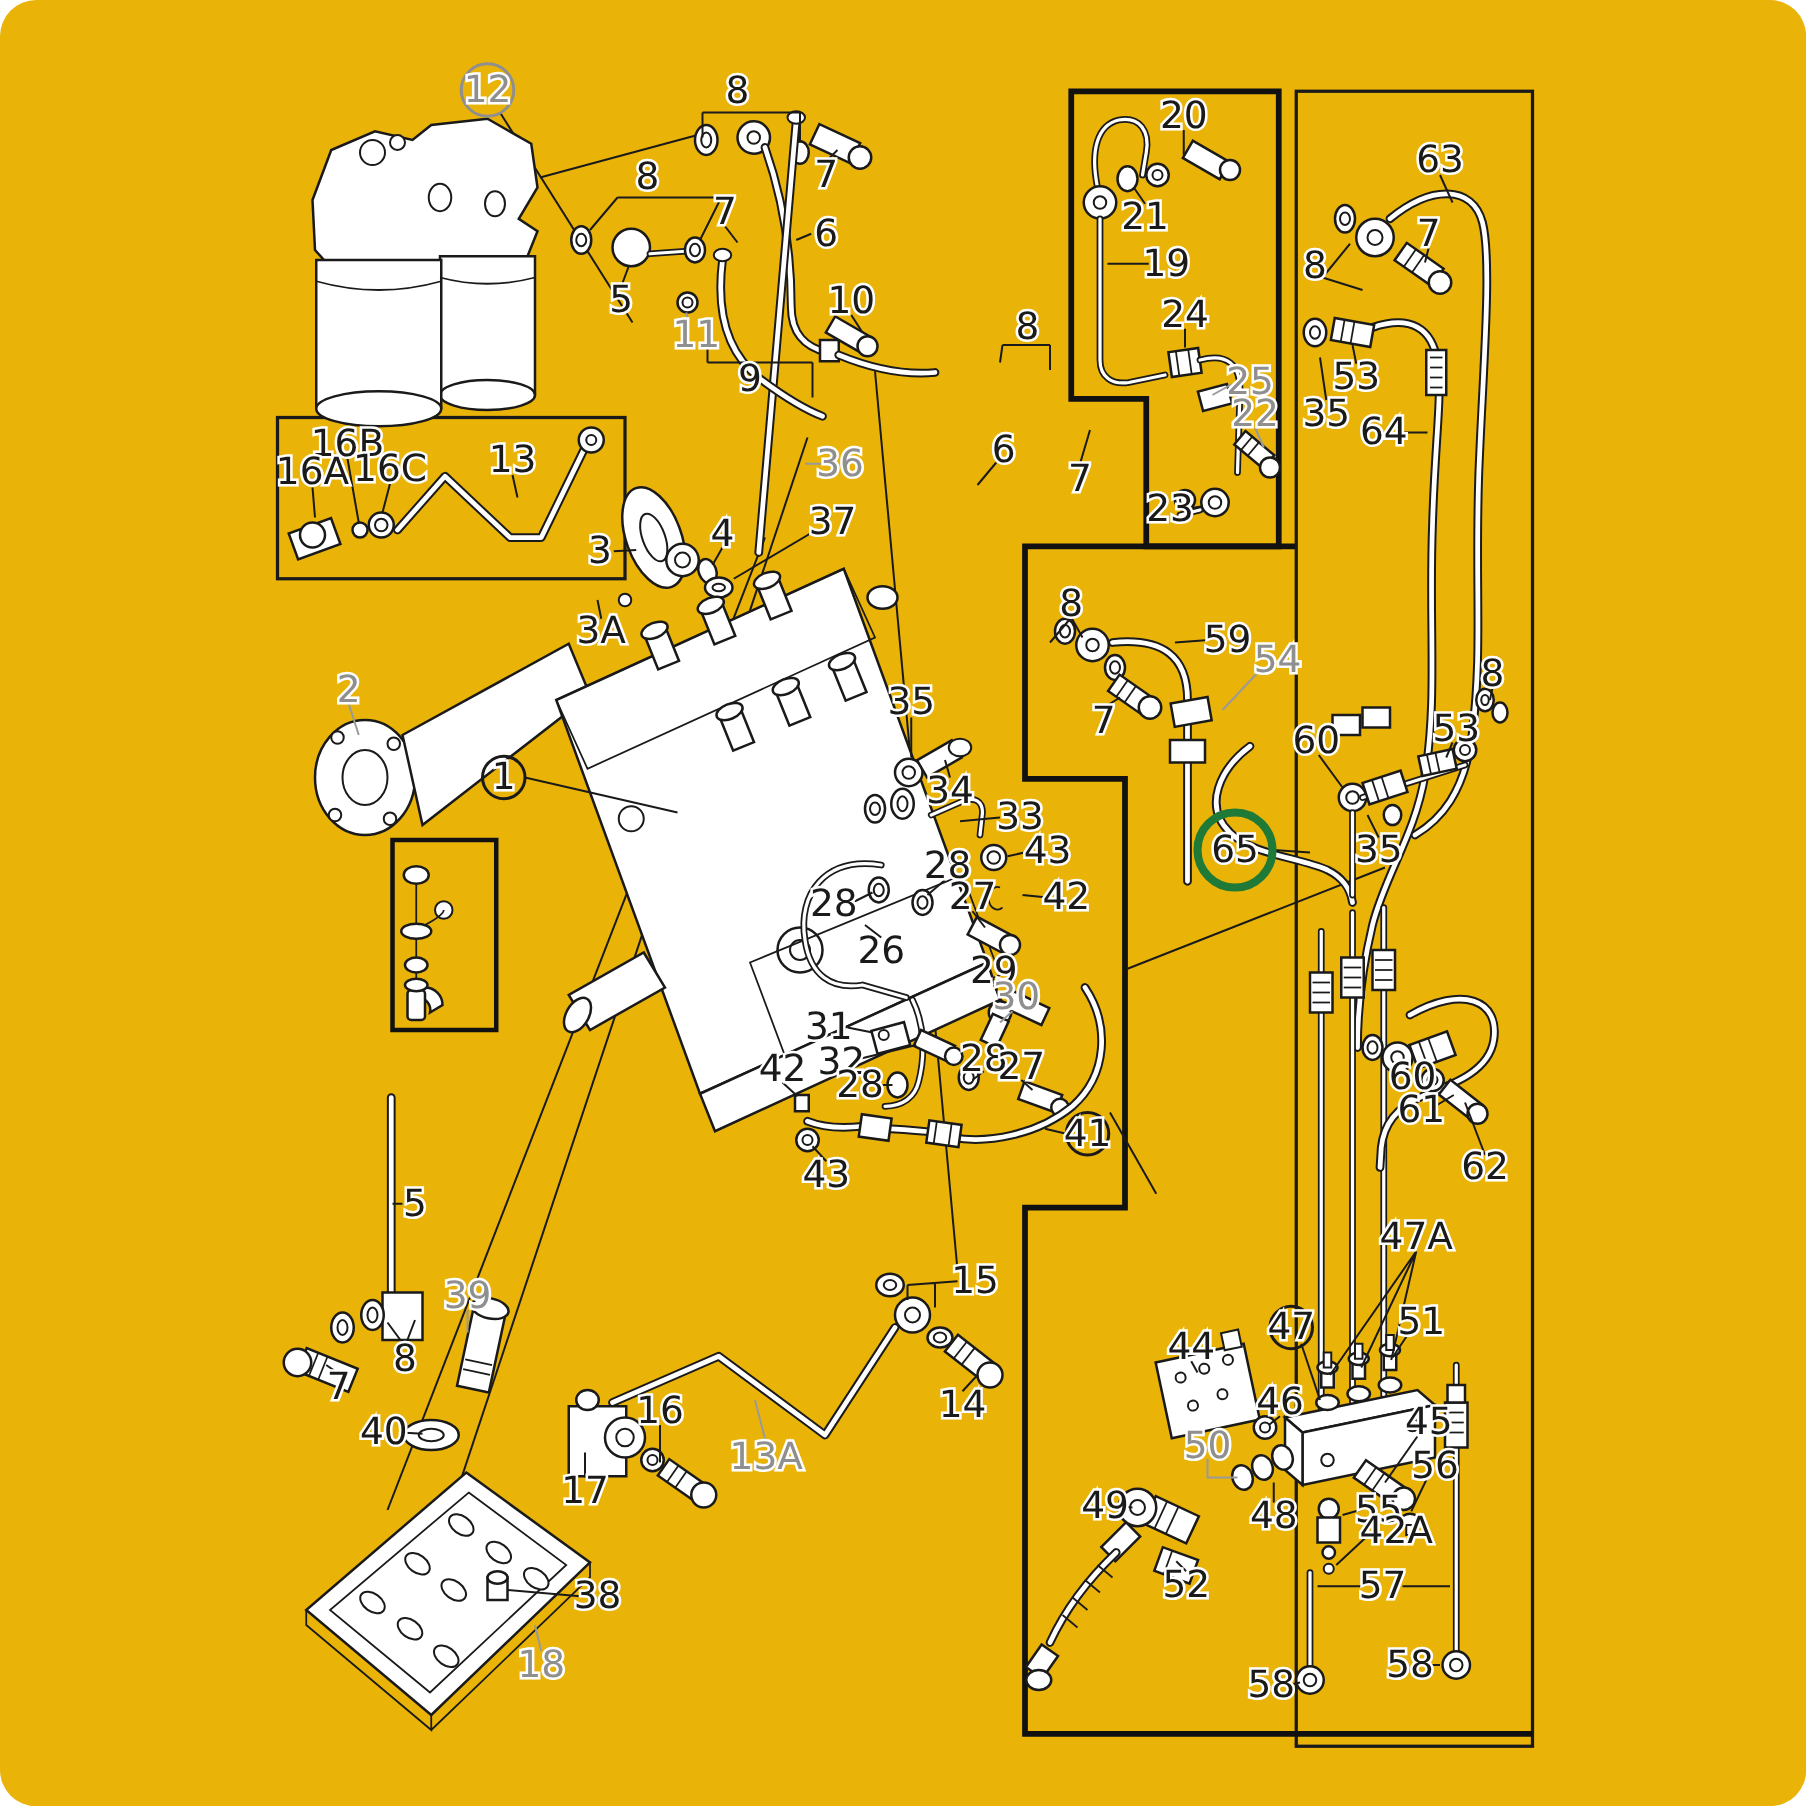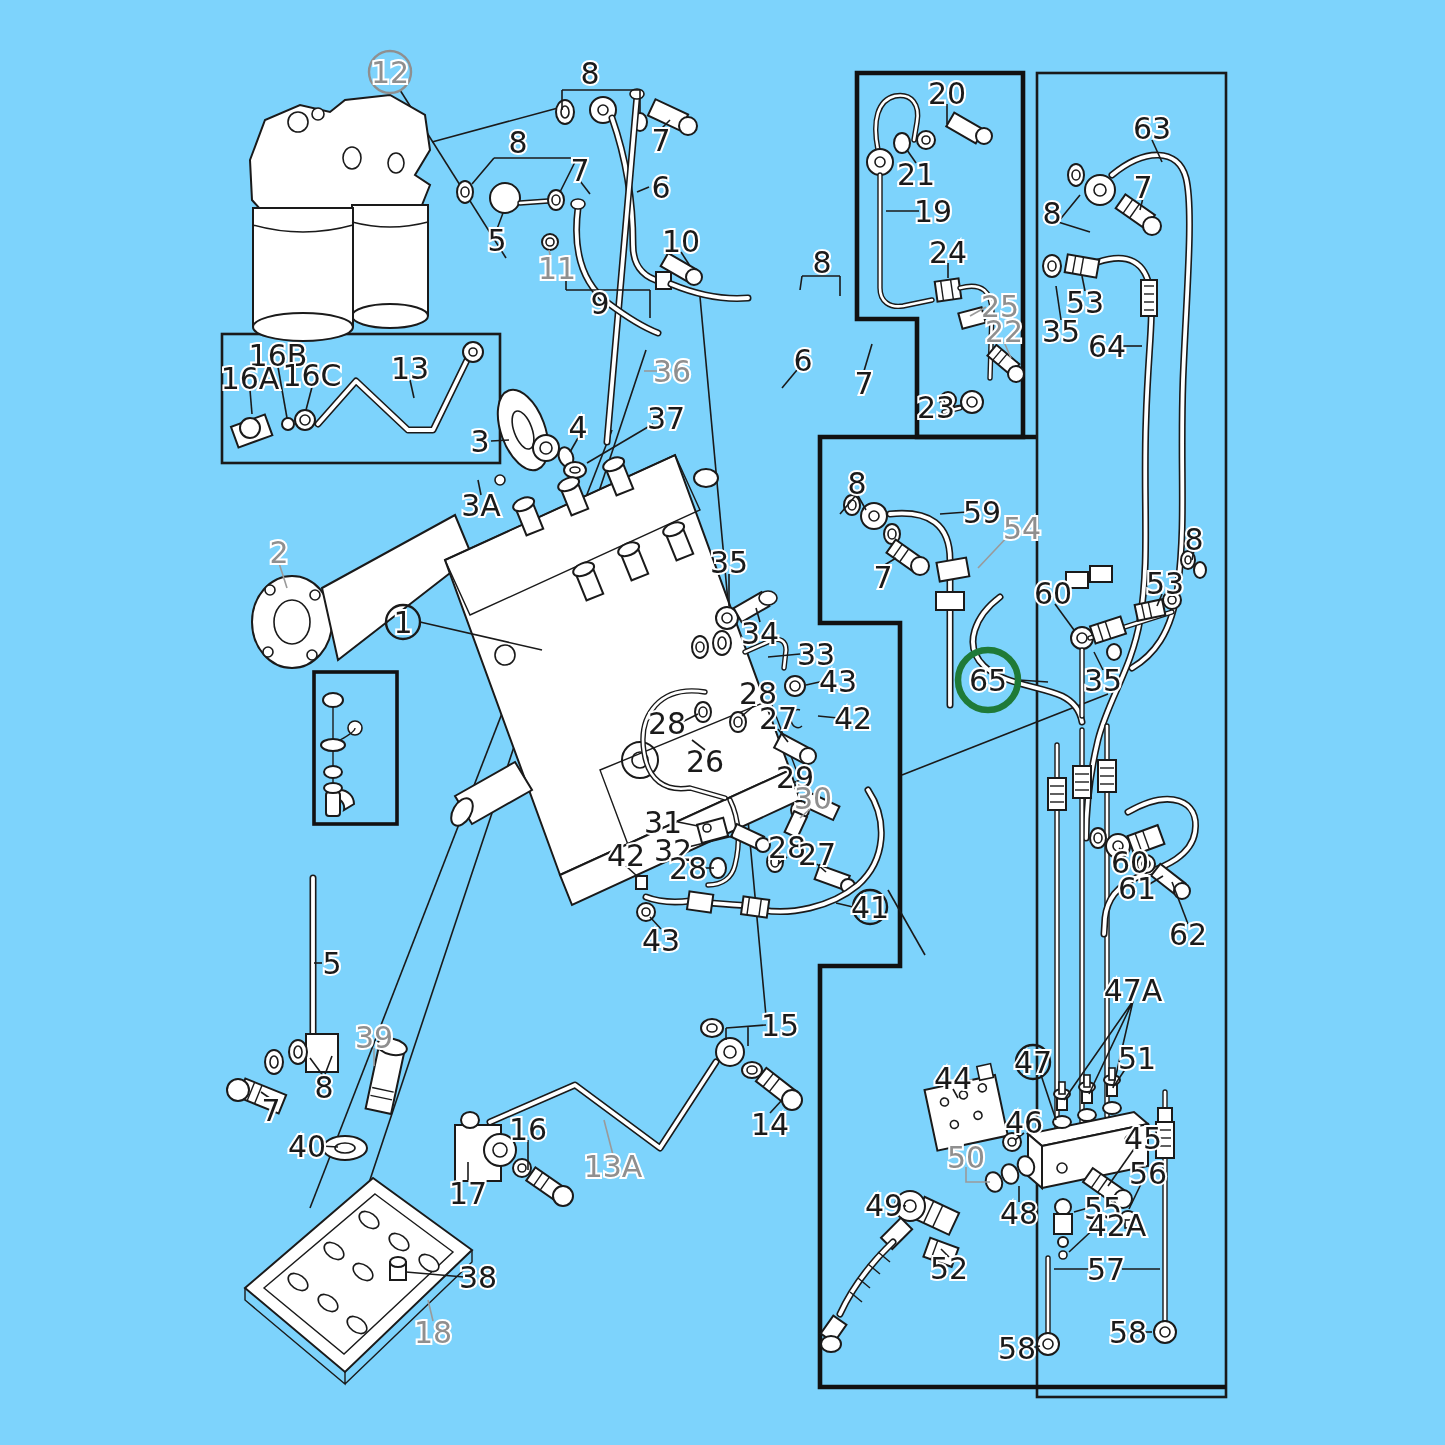--- a/index.html
+++ b/index.html
@@ -1,16 +1,16 @@
 <!DOCTYPE html>
 <html><head>
 <meta charset="utf-8">
 <style>
   html,body{margin:0;padding:0;background:#ffffff;}
-  .stage{position:relative;width:1445px;height:1445px;background:#7dd3fc;overflow:hidden;}
+  .stage{position:relative;width:1445px;height:1445px;background:#eab308;overflow:hidden;border-radius:29px;}
   svg{display:block;}
   .lbl{font-family:"DejaVu Sans",sans-serif;font-size:30px;fill:#1a1a1a;text-anchor:middle;
        dominant-baseline:central;paint-order:stroke;stroke:#ffffff;stroke-width:4px;}
   .lbl.gray{fill:#8f8f8f;}
   .ln{stroke:#1a1a1a;stroke-width:1.6;fill:none;}
   .lng{stroke:#9a9a9a;stroke-width:1.6;fill:none;}
   .wh{fill:#ffffff;stroke:#1a1a1a;stroke-width:2;}
   .wt{fill:#ffffff;stroke:#1a1a1a;stroke-width:1.6;}
   .box2{fill:none;stroke:#1a1a1a;stroke-width:2.6;}
   .box3{fill:none;stroke:#111111;stroke-width:3.6;}

